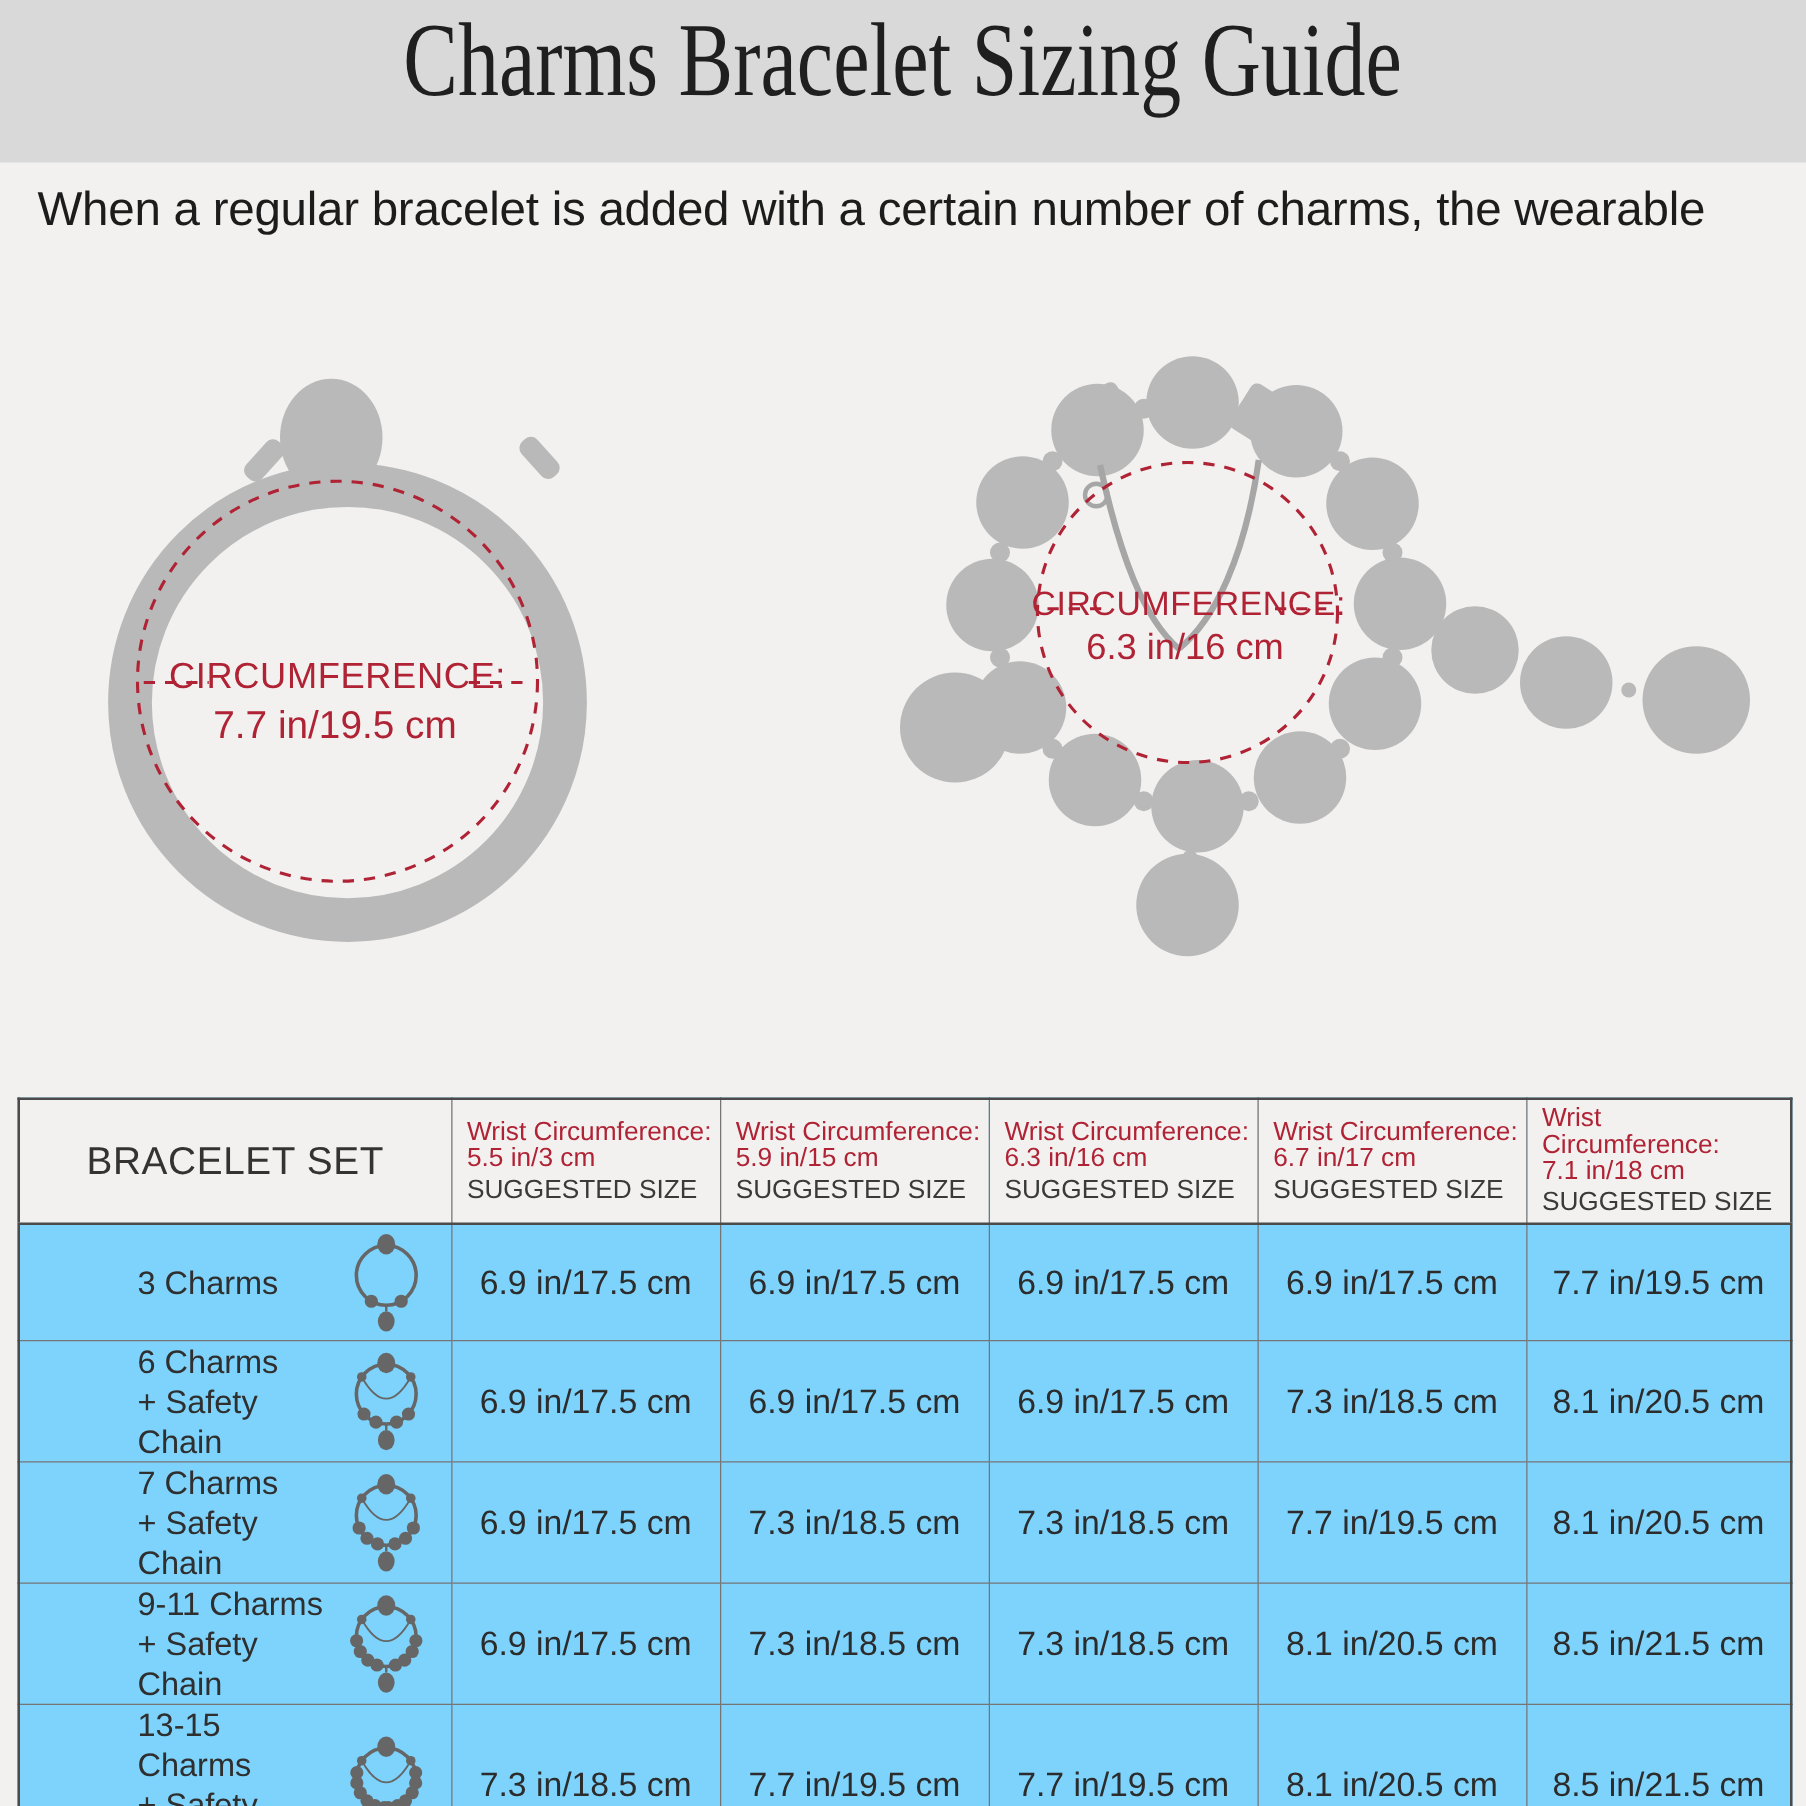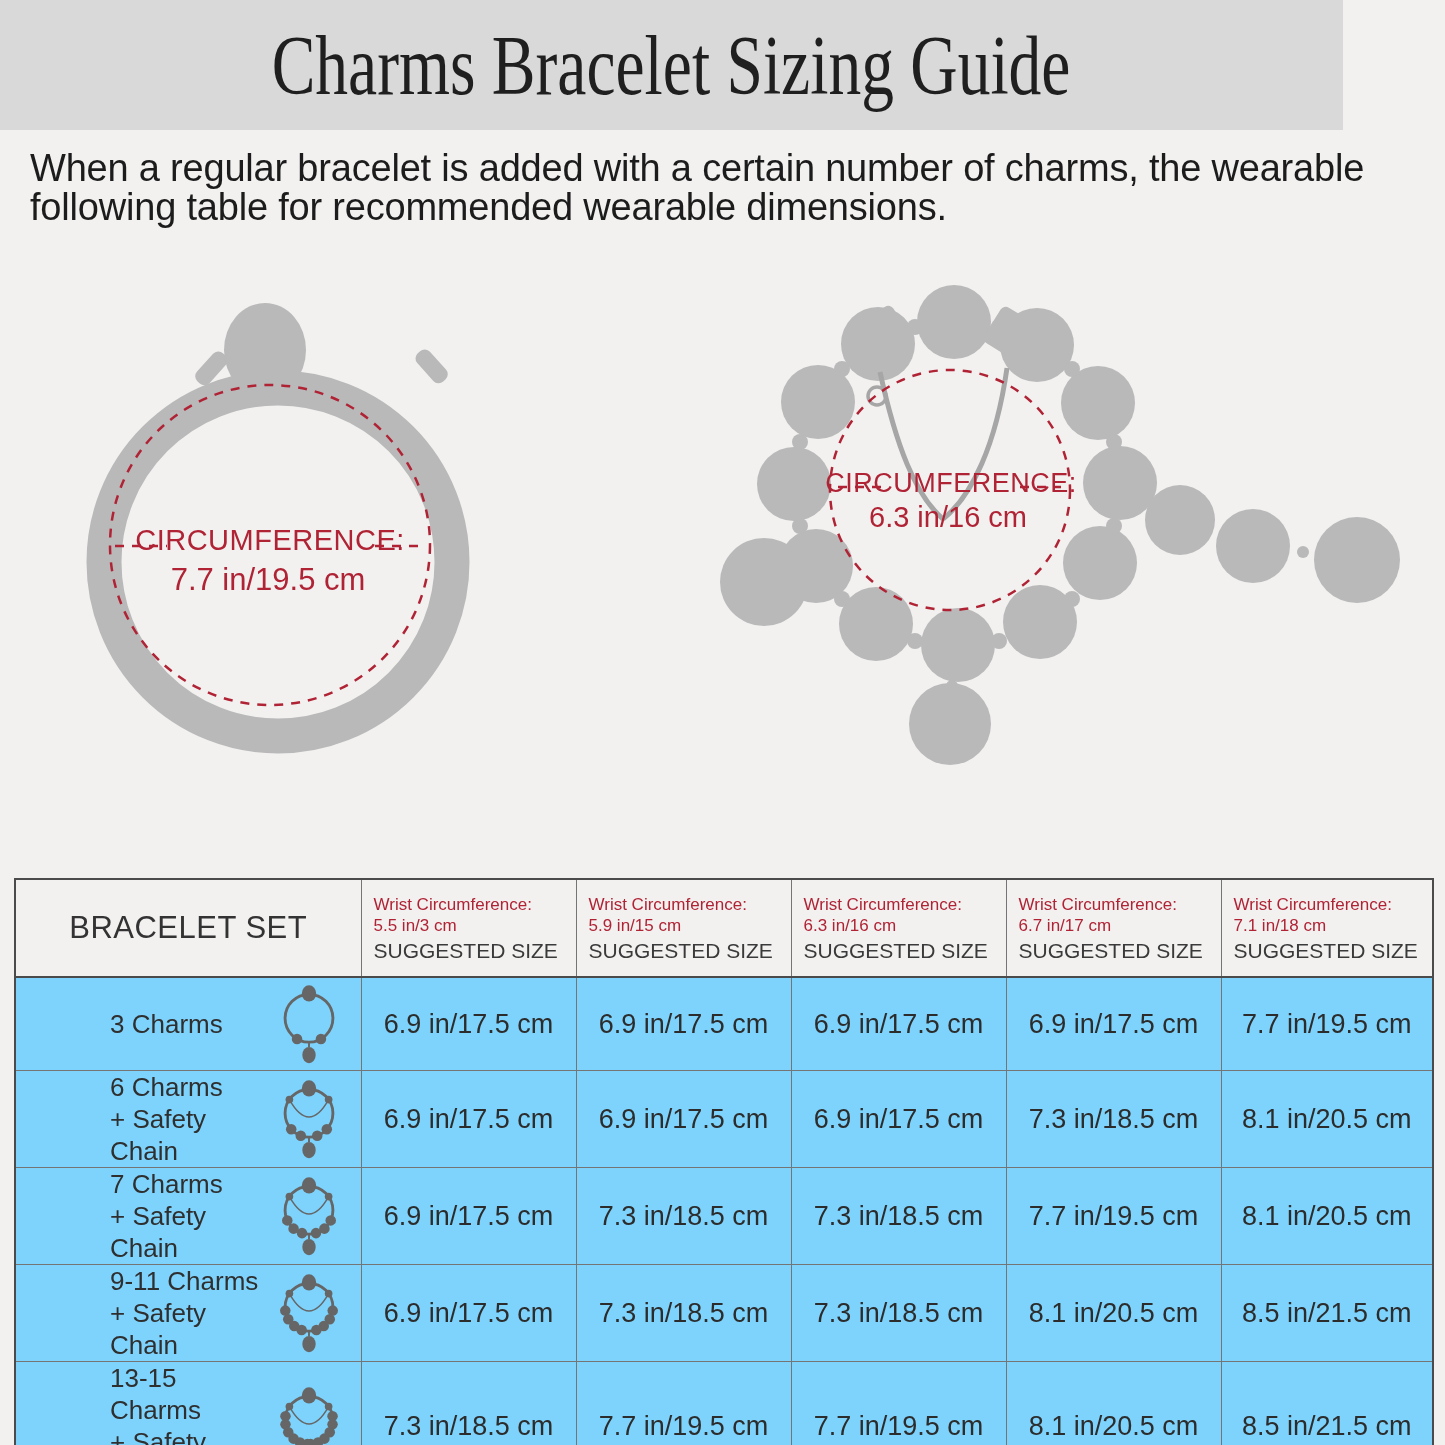--- a/index.html
+++ b/index.html
@@ -5,22 +5,22 @@
   html,body{margin:0;padding:0;}
   body{
     width:1445px;height:1445px;
     font-family:"Liberation Sans",sans-serif;
     background:#f2f1f0;
   }
   .page{position:relative;width:1445px;height:1445px;background:#f2f1f0;overflow:hidden;}
 
   
   .title-band{
-    position:absolute;top:0;left:0;width:1343px;height:130px;
-    background:#d9d9d9;display:flex;align-items:center;justify-content:center;
+    position:absolute;top:0;left:0;width:1445px;height:130px;
+    background:#d9d9d9;display:flex;justify-content:center;
   }
   .title-band h1{
     margin:0;font-family:"Liberation Serif",serif;font-weight:500;
     font-size:84px;color:#1f1f1f;letter-spacing:0px;white-space:nowrap;
     transform:scaleX(.78);
   }
 
   
   .intro{position:absolute;top:149px;left:30px;width:1400px;color:#1c1c1c;}
   .intro-line{font-size:38px;line-height:39px;white-space:nowrap;letter-spacing:-.2px;}
@@ -41,21 +41,21 @@
   table.size-table{
     position:absolute;top:878px;left:14px;width:1418px;
     border-collapse:collapse;table-layout:fixed;background:#7dd3fc;
     border:2px solid #4b4b4b;
   }
   .size-table th,.size-table td{border:1px solid #757575;}
   .size-table thead tr{border-bottom:2px solid #4b4b4b;}
   .size-table thead th{height:88px;vertical-align:middle;background:#f2f1f0;}
   th.set-header-cell{font-size:31px;font-weight:400;color:#333;letter-spacing:.5px;}
   th.wrist-cell{text-align:left;padding:4px 4px 4px 12px;font-weight:400;}
-  .wrist-red{color:var(--accent);font-size:17px;line-height:21px;}
+  .wrist-red{color:var(--accent);font-size:21px;line-height:21px;}
   .suggested{color:#3a3a3a;font-size:21px;margin-top:3px;}
   .size-table tbody td{height:90px;vertical-align:middle;}
   td.label-cell{padding:0;}
   .label-wrap{display:flex;align-items:center;height:100%;padding-left:32px;}
   .lbl{padding-left:62px;font-size:26px;line-height:32px;color:#2f2f2f;}
   .icon-box{margin-left:auto;margin-right:10px;width:84px;height:88px;display:flex;align-items:center;}
   .icon-box svg{width:84px;height:88px;}
   td.val-cell{text-align:center;font-size:27px;color:#2c2c2c;}
   .ic-stroke{stroke:var(--icon-gray);fill:none;}
   .ic-fill{fill:var(--icon-gray);}
@@ -64,21 +64,20 @@
 <body>
 
 <div class="page">
 
   <header class="title-band">
     <h1>Charms Bracelet Sizing Guide</h1>
   </header>
 
   <div class="intro">
     <div class="intro-line">When a regular bracelet is added with a certain number of charms, the wearable</div>
-    <div class="intro-line">following table for recommended wearable dimensions.</div>
   </div>
 
   <svg class="illus-svg" viewBox="0 280 1445 595">
 
     <g>
       <circle class="g-stroke" cx="278" cy="562" r="174" stroke-width="35"></circle>
       <rect class="g-fill" x="192" y="360" width="38" height="17" rx="7" transform="rotate(-48 211 368)"></rect>
       <rect class="g-fill" x="413" y="358" width="38" height="17" rx="7" transform="rotate(48 432 366)"></rect>
       <ellipse class="g-fill" cx="265" cy="350" rx="41" ry="47"></ellipse>
       <circle class="red-dash" cx="270" cy="545" r="160"></circle>

